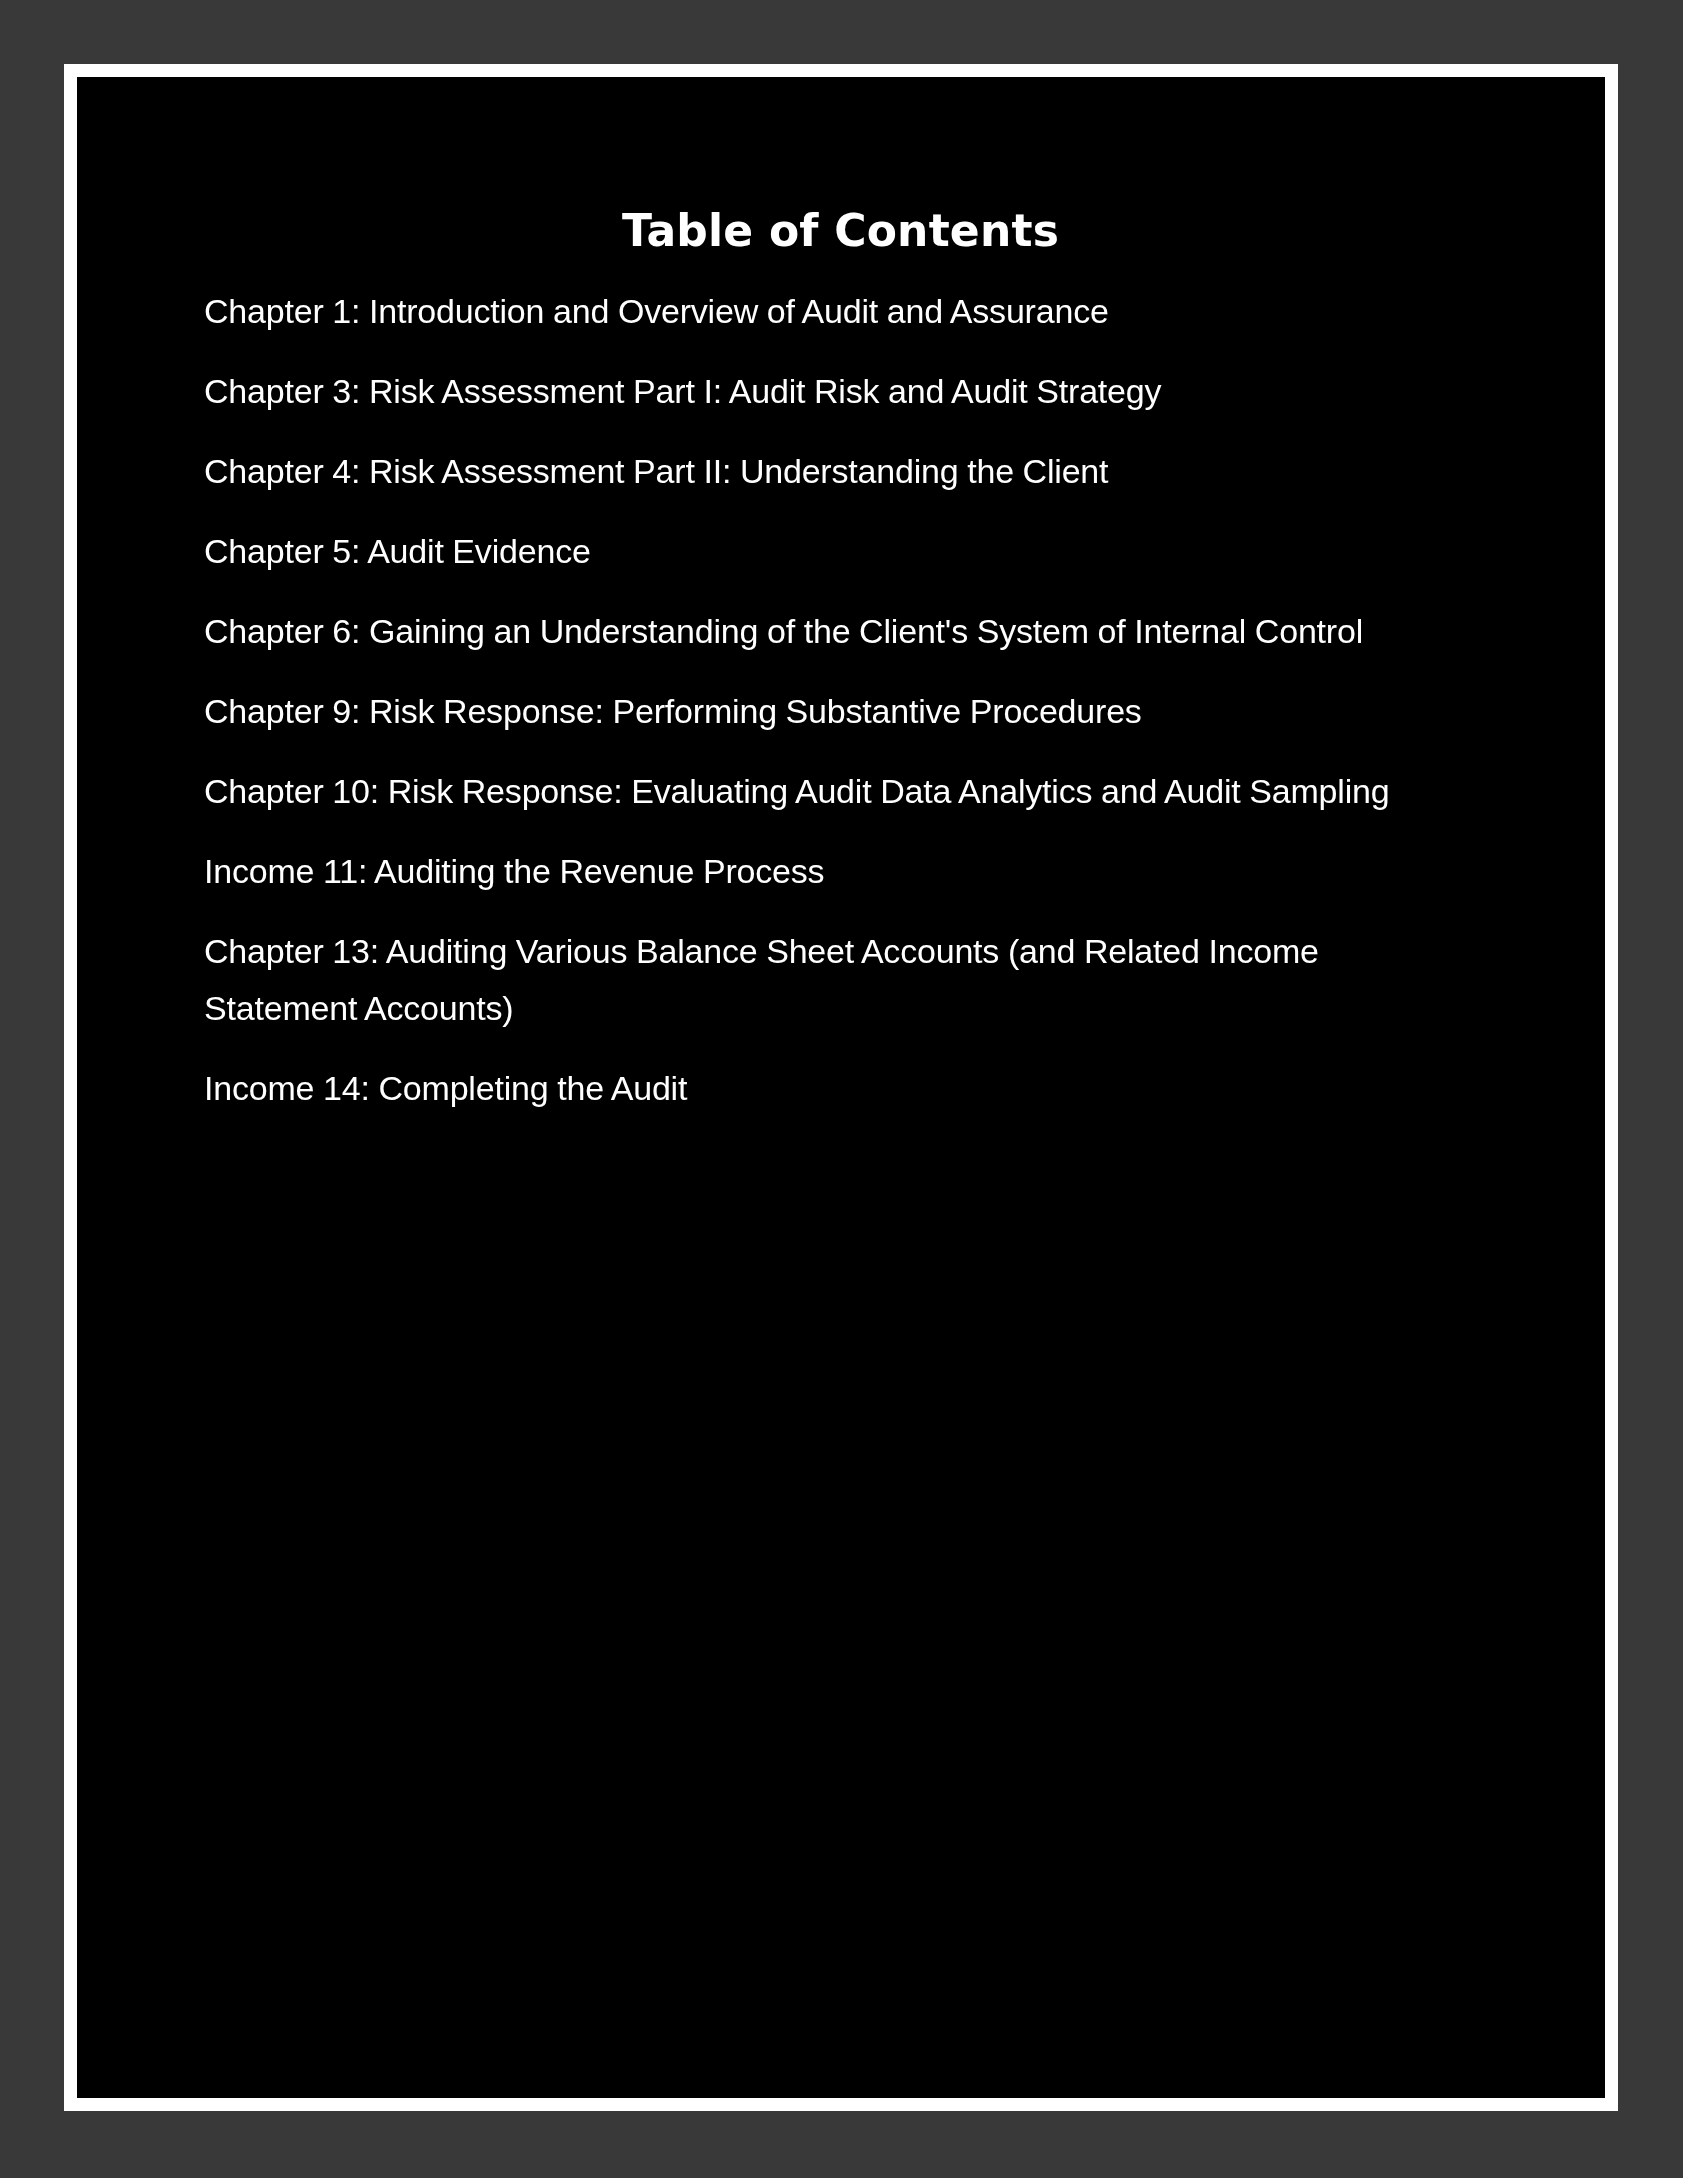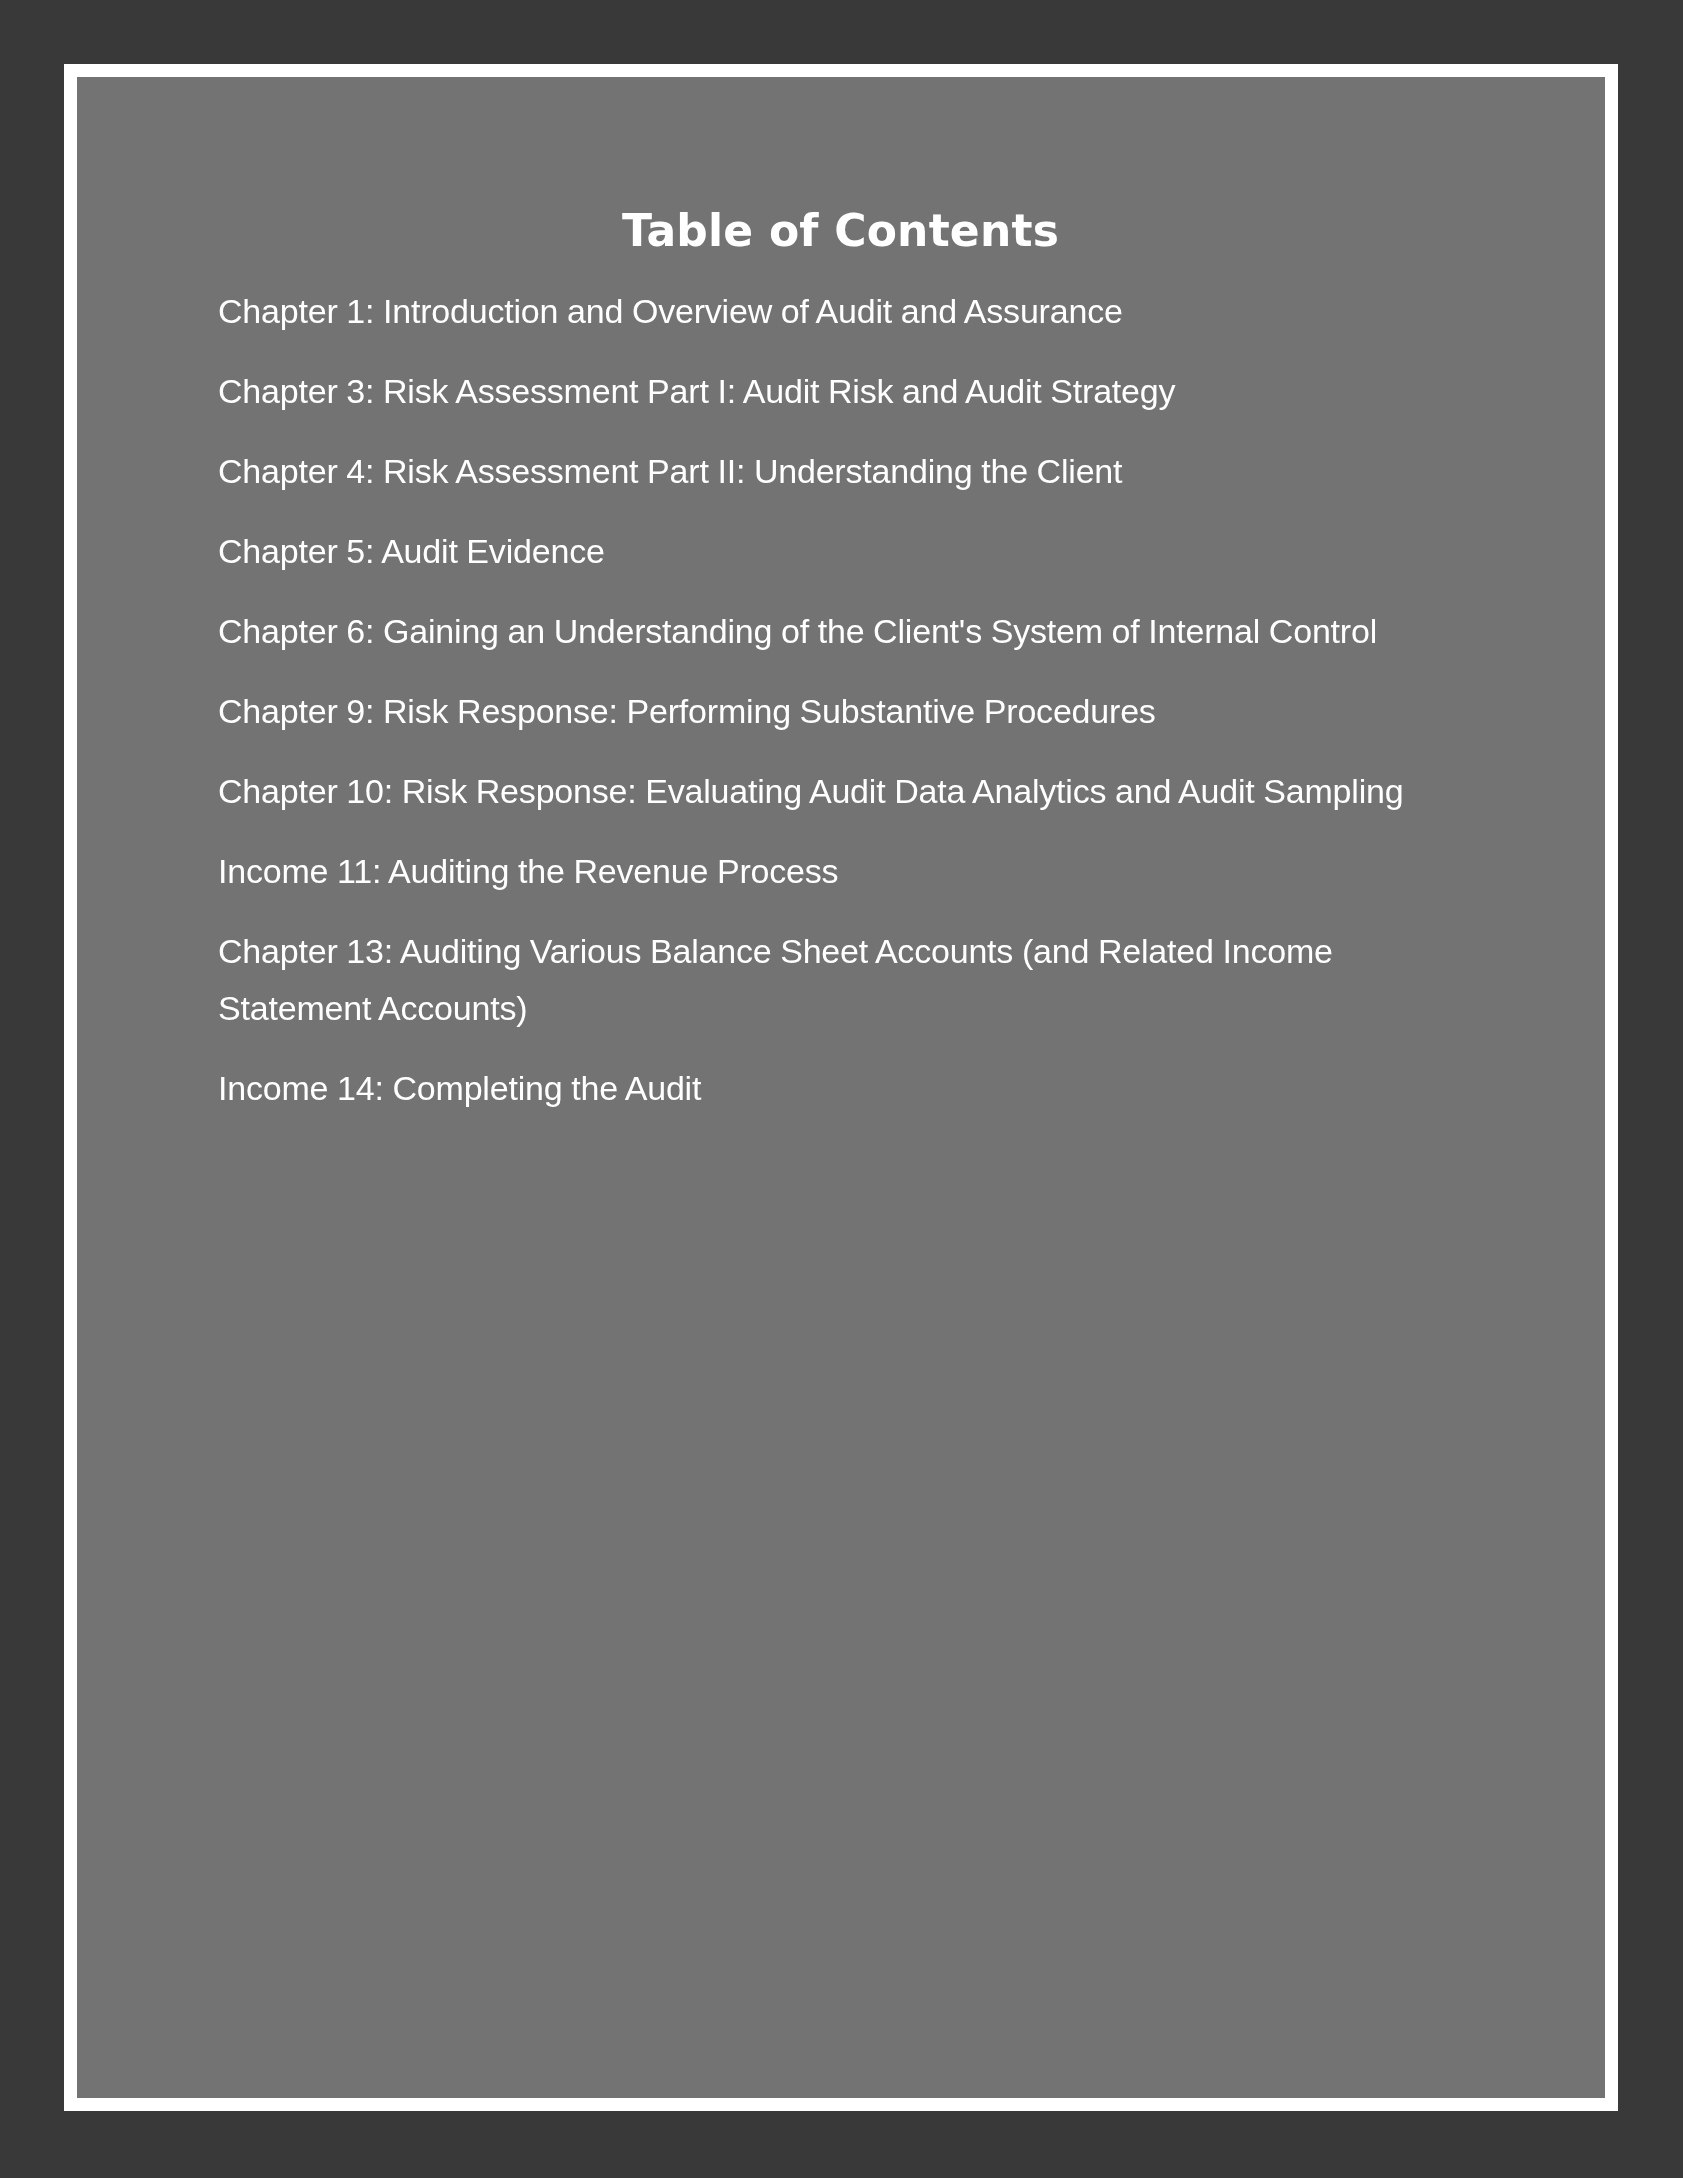--- a/index.html
+++ b/index.html
@@ -26,21 +26,21 @@
 
   
   .frame {
     position: absolute;
     left: 64px;
     top: 64px;
     width: 1554px;
     height: 2047px;
     border: 13px solid #ffffff;
     box-sizing: border-box;
-    background: #737373;
+    background: #000000;
   }
 
   
   .content {
     position: absolute;
     left: 0;
     top: 0;
     right: 0;
     bottom: 0;
     padding: 129px 94px 0 123px;
@@ -56,21 +56,21 @@
     color: #ffffff;
     text-align: center;
     margin: 0 0 26px 0;
     letter-spacing: 0.2px;
     padding-right: 30px;
   }
 
   
   .toc-list {
     list-style: none;
-    margin: 18px;
+    margin: 4px;
     padding: 0;
   }
 
   .toc-entry {
     font-family: "Liberation Sans", sans-serif;
     font-size: 34px;
     line-height: 57px;
     color: #ffffff;
     font-weight: 400;
     margin: 0 0 23px 0;

